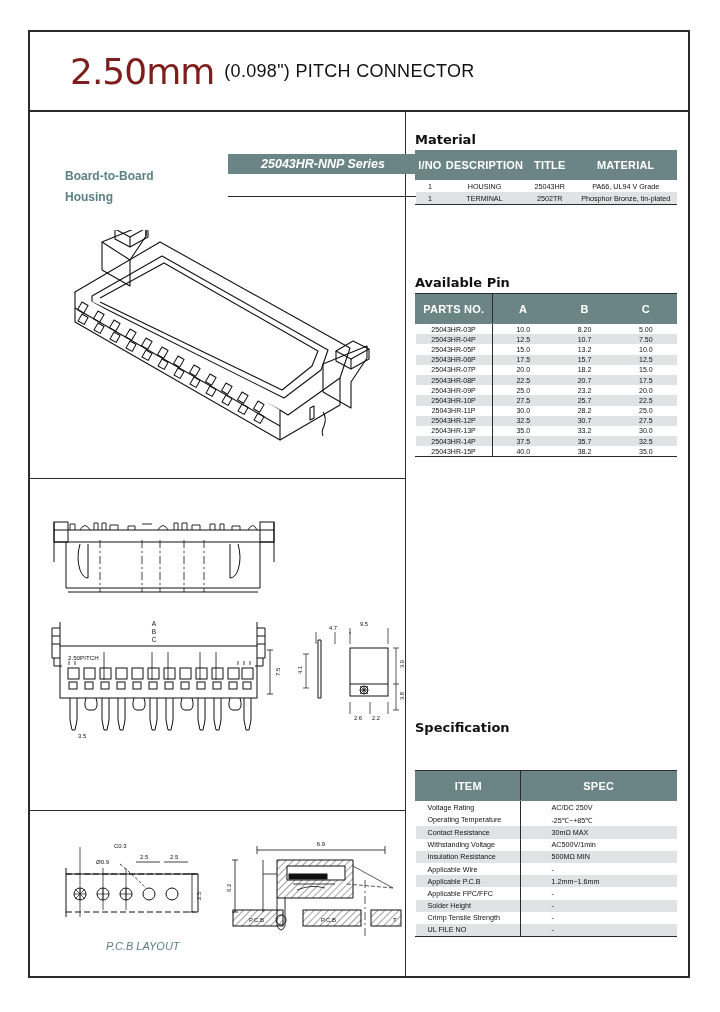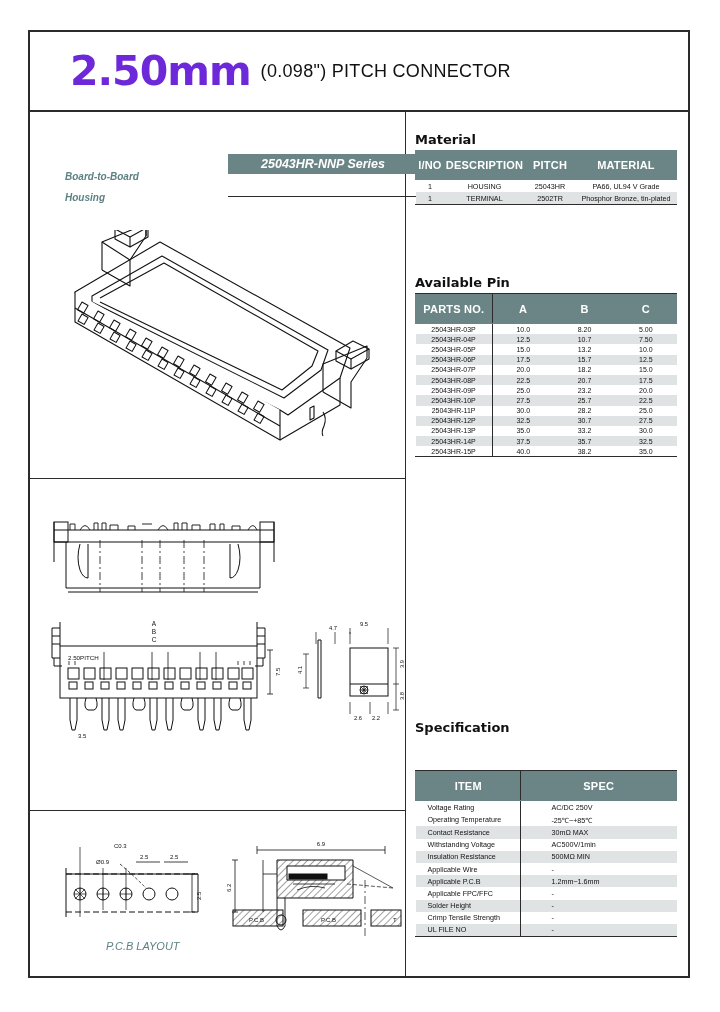--- a/index.html
+++ b/index.html
@@ -2,29 +2,29 @@
 <html><head>
 <meta charset="utf-8">
 <style>
   html,body{margin:0;padding:0;background:#fff;}
   body{width:720px;height:1012px;font-family:"Liberation Sans",sans-serif;position:relative;overflow:hidden;}
   .page{position:absolute;left:0;top:0;width:720px;height:1012px;}
   .outer-frame{position:absolute;left:28px;top:30px;width:662px;height:948px;border:2px solid #2b2b2b;box-sizing:border-box;}
 
   
   .title-band{position:absolute;left:30px;top:32px;width:658px;height:78px;box-sizing:border-box;display:flex;align-items:center;}
-  .title-main{font-size:41px;font-weight:bold;color:#6d28d9;letter-spacing:-1px;margin-left:40px;font-family:"DejaVu Sans",sans-serif;}
+  .title-main{font-size:36px;font-weight:normal;color:#7f1d1d;letter-spacing:-1px;margin-left:40px;font-family:"DejaVu Sans",sans-serif;}
   .title-sub{font-size:18px;color:#111;margin-left:10px;letter-spacing:0.3px;}
 
   .hrule{position:absolute;background:#2b2b2b;}
 
   
   .left-col{position:absolute;left:30px;top:110px;width:375px;height:868px;}
   .series-row{position:absolute;left:35px;top:38px;width:330px;height:60px;}
-  .btb-label{position:absolute;left:0;top:18px;font-size:10px;font-style:italic;font-weight:bold;color:#5d8183;line-height:21px;font-family:"Liberation Sans",sans-serif;}
+  .btb-label{position:absolute;left:0;top:18px;font-size:12px;font-weight:bold;color:#5d8183;line-height:21px;font-family:"Liberation Sans",sans-serif;}
   .series-tag{position:absolute;left:163px;top:6px;width:190px;height:20px;background:#6b8586;color:#ffffff;font-size:12.5px;font-weight:bold;font-style:italic;display:flex;align-items:center;justify-content:center;}
   .series-underline{position:absolute;left:163px;top:48px;width:190px;height:1px;background:#2b2b2b;}
 
   .cell-divider{position:absolute;background:#2b2b2b;height:1px;}
   .vert-divider{position:absolute;background:#2b2b2b;width:1px;}
 
   
   .right-col{position:absolute;left:407px;top:110px;width:281px;height:868px;}
   .sec-title{font-size:13px;font-weight:bold;color:#111;font-family:"DejaVu Sans",sans-serif;}
   table.dt{border-collapse:collapse;width:262px;font-size:7.2px;}
@@ -445,21 +445,21 @@
 
   <div class="right-col">
 
     <div class="sec-title" style="position:absolute;left:8px;top:22px;">Material</div>
     <div class="mat-wrap" style="position:absolute;left:8px;top:40px;width:262px;">
       <table class="dt mat-tbl">
         <thead>
           <tr class="hdr">
             <th>I/NO</th>
             <th>DESCRIPTION</th>
-            <th>PITCH</th>
+            <th>TITLE</th>
             <th>MATERIAL</th>
           </tr>
         </thead>
         <tbody>
           <tr>
             <td class="c0">1</td>
             <td class="c1">HOUSING</td>
             <td class="c2">25043HR</td>
             <td class="c3">PA66, UL94 V Grade</td>
           </tr>

